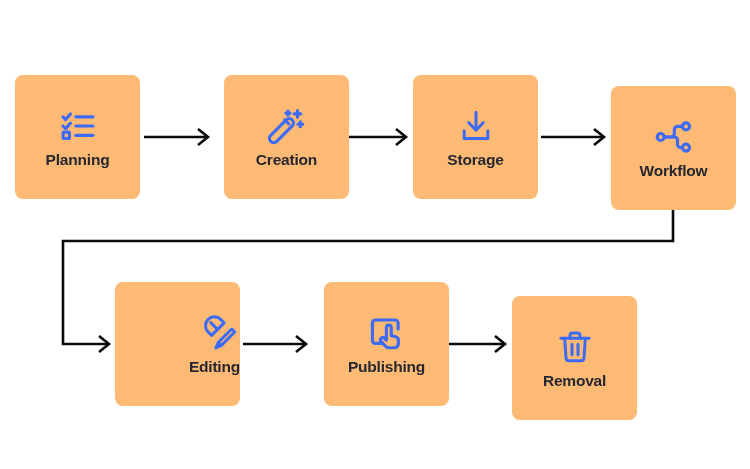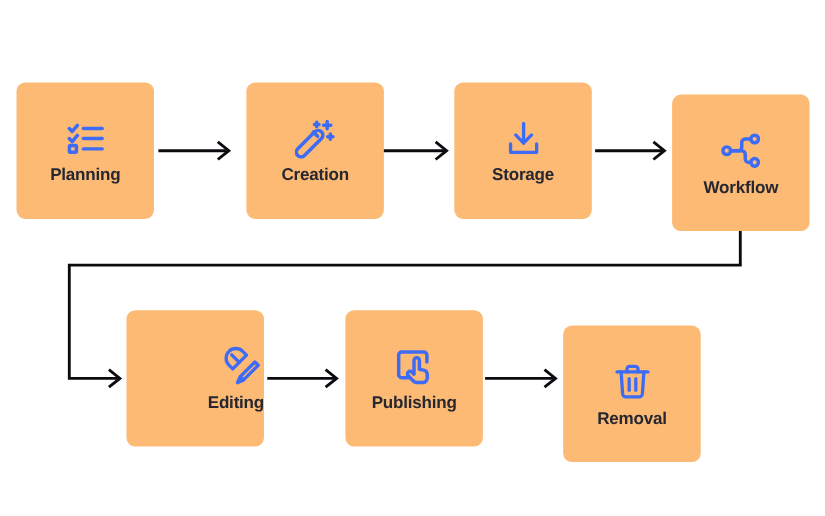--- a/index.html
+++ b/index.html
@@ -158,21 +158,21 @@
       <svg width="38" height="38" viewBox="0 0 24 24" fill="none" stroke="#3d6bf5" stroke-width="1.9" stroke-linecap="round" stroke-linejoin="round">
         <path d="M12.4 3.4 a5.6 5.6 0 0 0 -7.9 0 a5.6 5.6 0 0 0 0 7.9 l2.2 2.2 l7.9 -7.9 z"></path>
         <line x1="6.1" y1="5.4" x2="10.4" y2="9.7"></line>
         <path d="M19.4 9.5 l1.9 1.9 l-8.4 8.4 l-3.5 1.6 l1.6 -3.5 z"></path>
         <line x1="12.9" y1="19.8" x2="11" y2="17.9"></line>
       </svg>
     </span>
     <span class="node-label">Editing</span>
   </div>
 
-  <div class="node" style="left:314px; top:282px;">
+  <div class="node" style="left:324px; top:282px;">
     <span class="node-icon">
       <svg width="38" height="38" viewBox="0 0 24 24" fill="none" stroke="#3d6bf5" stroke-width="2" stroke-linecap="round" stroke-linejoin="round">
         <path d="M9.1 18.6 H4.6 a1.8 1.8 0 0 1 -1.8 -1.8 V5.6 a1.8 1.8 0 0 1 1.8 -1.8 h12.6 a1.8 1.8 0 0 1 1.8 1.8 v3.9"></path>
         <path d="M11.6 8.6 a1.55 1.55 0 0 1 3.1 0 v5.1 l2.4 0.5 a2.6 2.6 0 0 1 2.1 2.6 v1.9 a2.6 2.6 0 0 1 -2.6 2.6 h-3.3 a2.9 2.9 0 0 1 -2.1 -0.9 l-2.9 -3 a1.45 1.45 0 0 1 2 -2.1 l1.3 1.2 z"></path>
       </svg>
     </span>
     <span class="node-label">Publishing</span>
   </div>
 
   <div class="node" style="left:512px; top:296px;">

